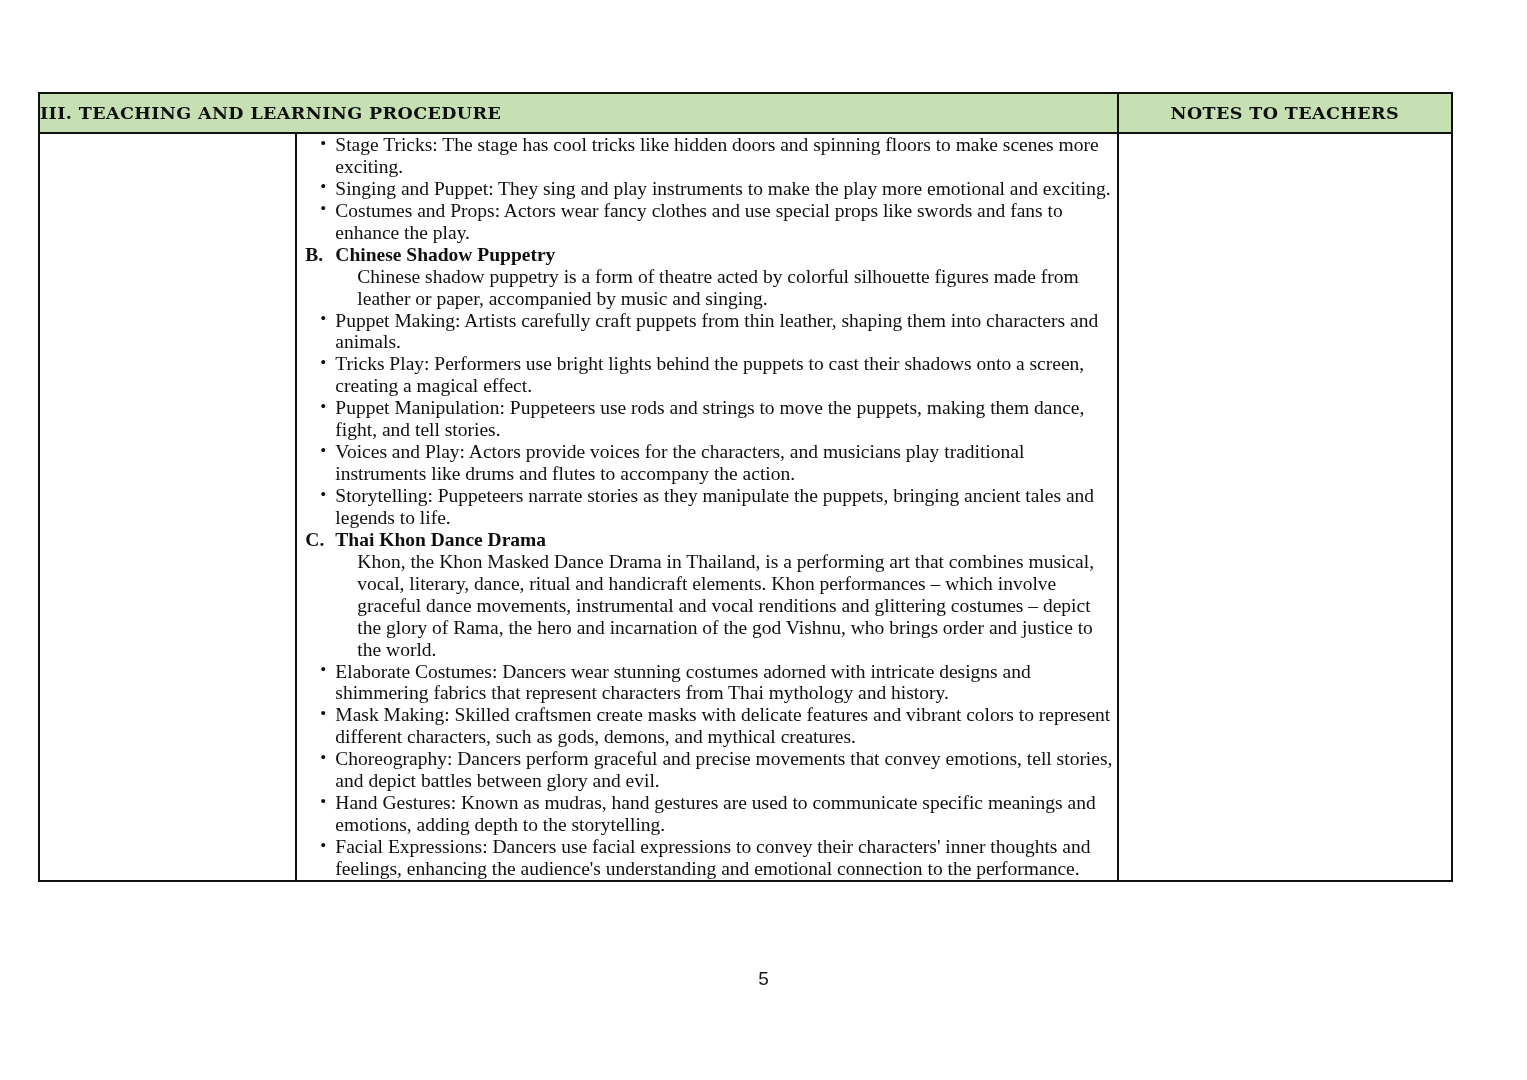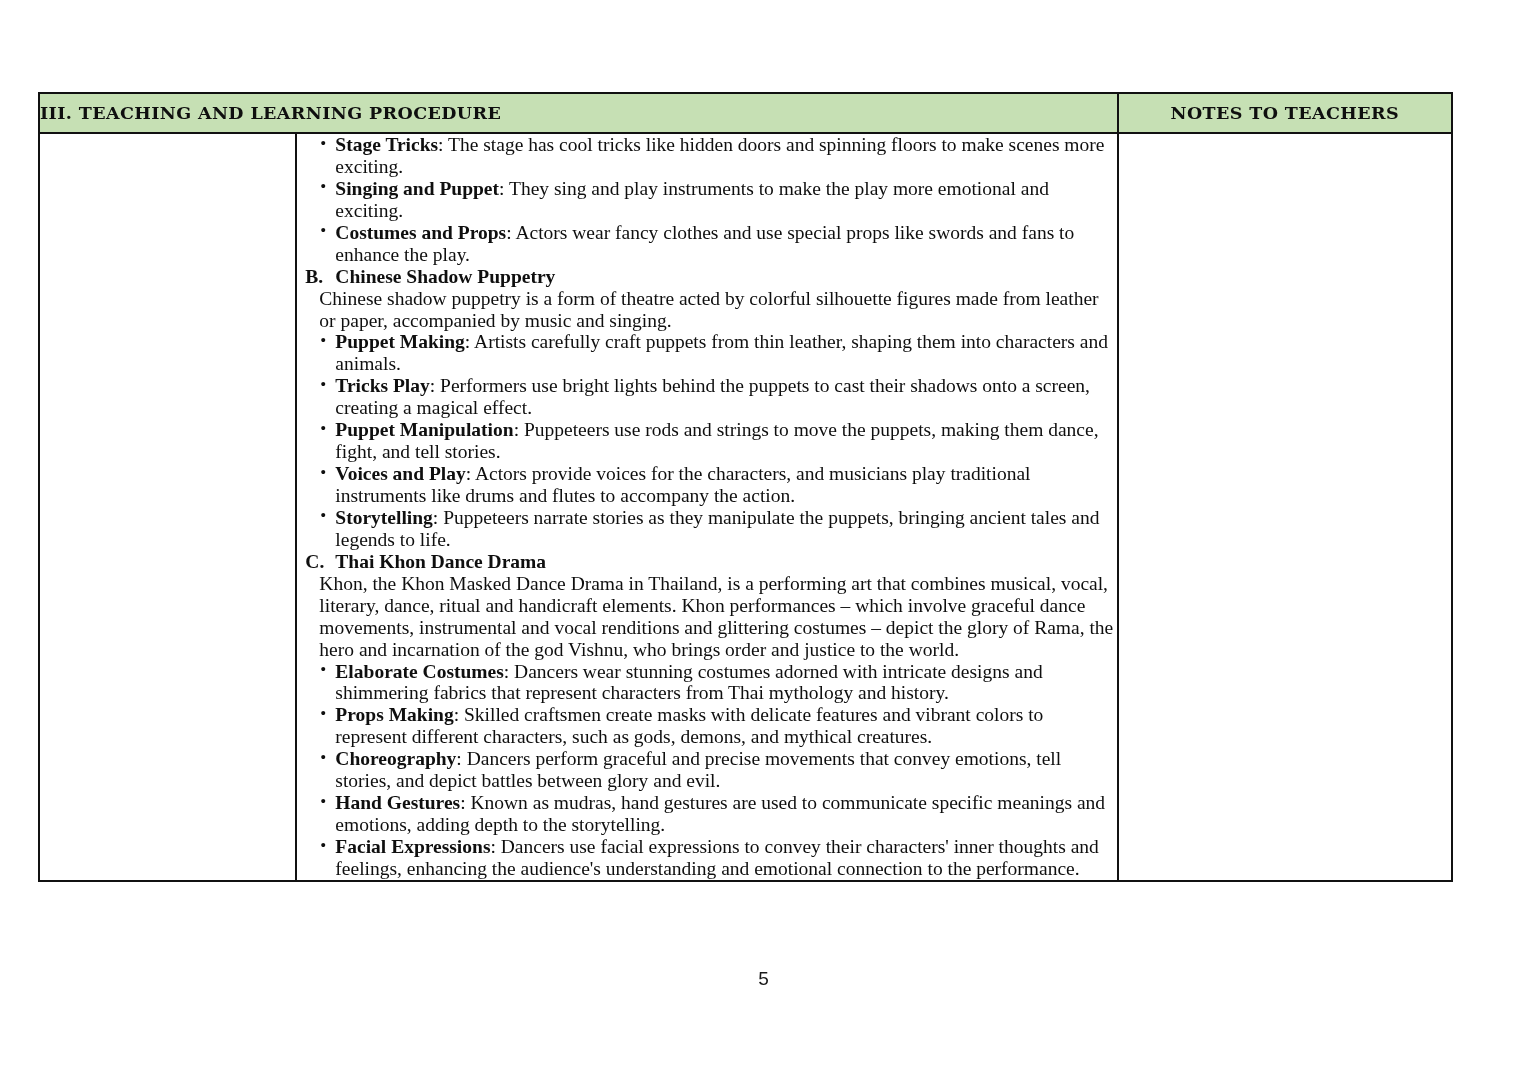--- a/index.html
+++ b/index.html
@@ -81,39 +81,39 @@
     text-align: left;
   }
   .bullet > .dot {
     position: absolute;
     left: 23px;
     top: -0.5px;
     font-size: 17px;
     line-height: 1.19;
   }
   .bullet .lbl {
-    font-weight: bold;
+    font-weight: normal;
   }
 
   
   .alpha-head {
     position: relative;
     padding-left: 38px;
     font-weight: bold;
   }
   .alpha-head > .ltr {
     position: absolute;
     left: 8px;
     top: 0;
     font-weight: bold;
   }
 
   
   .alpha-para {
-    padding-left: 22px;
+    padding-left: 60px;
     text-align: left;
   }
 
   
   .page-number {
     position: absolute;
     left: 0;
     top: 968px;
     width: 1527px;
     text-align: center;
@@ -150,21 +150,21 @@
               <div class="blk alpha-head"><span class="ltr">B.</span><span>Chinese Shadow Puppetry</span></div>
               <div class="blk alpha-para">Chinese shadow puppetry is a form of theatre acted by colorful silhouette figures made from leather or paper, accompanied by music and singing.</div>
               <div class="blk bullet"><span class="dot">•</span><span class="lbl">Puppet Making</span><span>: </span><span>Artists carefully craft puppets from thin leather, shaping them into characters and animals.</span></div>
               <div class="blk bullet"><span class="dot">•</span><span class="lbl">Tricks Play</span><span>: </span><span>Performers use bright lights behind the puppets to cast their shadows onto a screen, creating a magical effect.</span></div>
               <div class="blk bullet"><span class="dot">•</span><span class="lbl">Puppet Manipulation</span><span>: </span><span>Puppeteers use rods and strings to move the puppets, making them dance, fight, and tell stories.</span></div>
               <div class="blk bullet"><span class="dot">•</span><span class="lbl">Voices and Play</span><span>: </span><span>Actors provide voices for the characters, and musicians play traditional instruments like drums and flutes to accompany the action.</span></div>
               <div class="blk bullet"><span class="dot">•</span><span class="lbl">Storytelling</span><span>: </span><span>Puppeteers narrate stories as they manipulate the puppets, bringing ancient tales and legends to life.</span></div>
               <div class="blk alpha-head"><span class="ltr">C.</span><span>Thai Khon Dance Drama</span></div>
               <div class="blk alpha-para">Khon, the Khon Masked Dance Drama in Thailand, is a performing art that combines musical, vocal, literary, dance, ritual and handicraft elements. Khon performances – which involve graceful dance movements, instrumental and vocal renditions and glittering costumes – depict the glory of Rama, the hero and incarnation of the god Vishnu, who brings order and justice to the world.</div>
               <div class="blk bullet"><span class="dot">•</span><span class="lbl">Elaborate Costumes</span><span>: </span><span>Dancers wear stunning costumes adorned with intricate designs and shimmering fabrics that represent characters from Thai mythology and history.</span></div>
-              <div class="blk bullet"><span class="dot">•</span><span class="lbl">Props Making</span><span>: </span><span>Skilled craftsmen create masks with delicate features and vibrant colors to represent different characters, such as gods, demons, and mythical creatures.</span></div>
+              <div class="blk bullet"><span class="dot">•</span><span class="lbl">Mask Making</span><span>: </span><span>Skilled craftsmen create masks with delicate features and vibrant colors to represent different characters, such as gods, demons, and mythical creatures.</span></div>
               <div class="blk bullet"><span class="dot">•</span><span class="lbl">Choreography</span><span>: </span><span>Dancers perform graceful and precise movements that convey emotions, tell stories, and depict battles between glory and evil.</span></div>
               <div class="blk bullet"><span class="dot">•</span><span class="lbl">Hand Gestures</span><span>: </span><span>Known as mudras, hand gestures are used to communicate specific meanings and emotions, adding depth to the storytelling.</span></div>
               <div class="blk bullet"><span class="dot">•</span><span class="lbl">Facial Expressions</span><span>: </span><span>Dancers use facial expressions to convey their characters' inner thoughts and feelings, enhancing the audience's understanding and emotional connection to the performance.</span></div>
             </div>
         </td>
         <td class="body-cell-c"></td>
       </tr>
     </tbody>
   </table>
 

